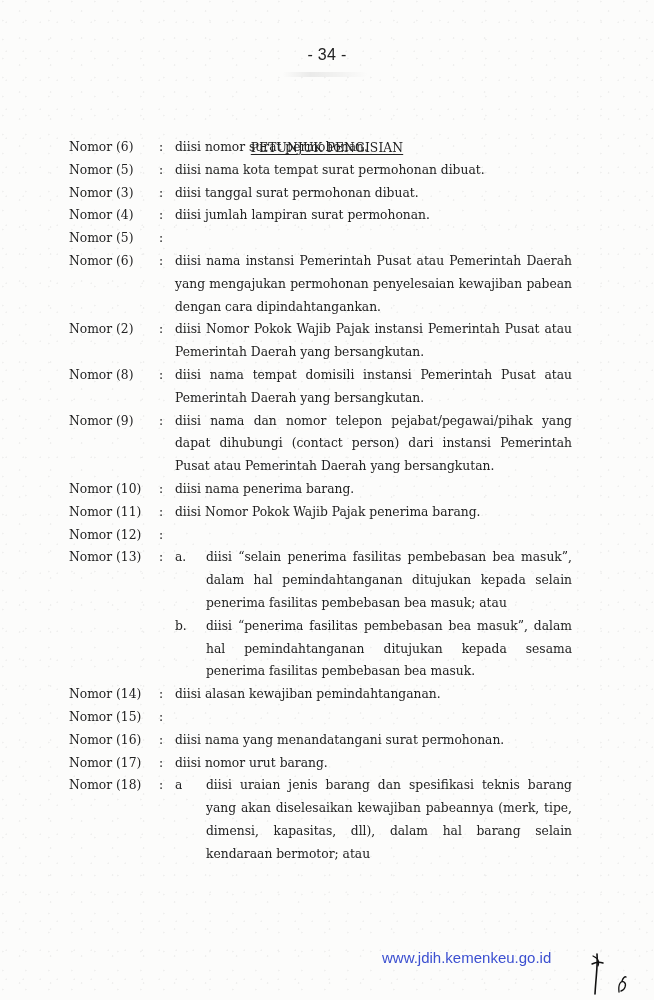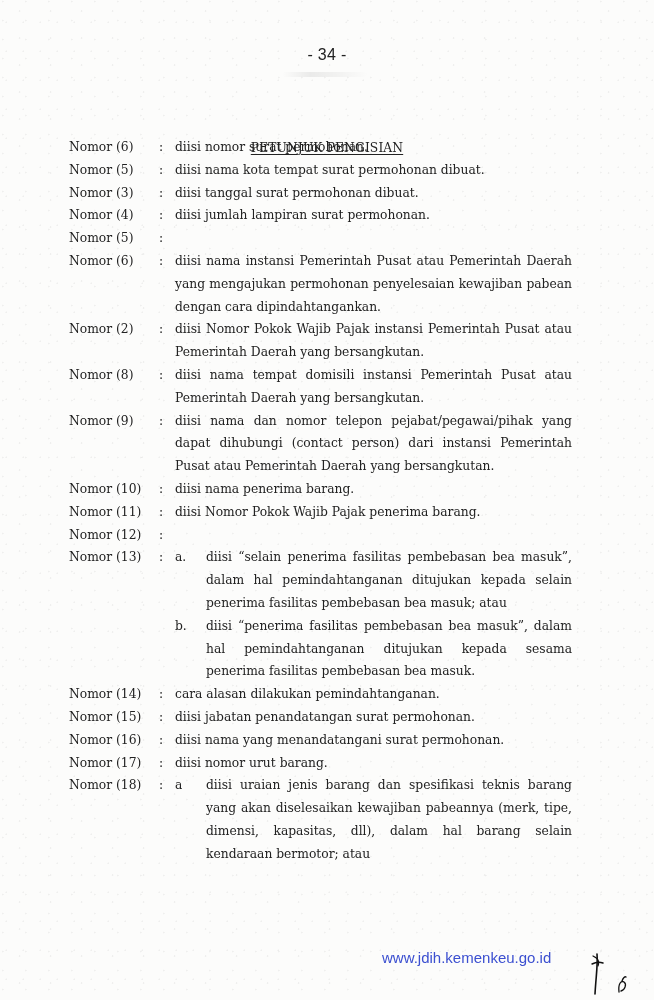--- a/index.html
+++ b/index.html
@@ -207,27 +207,26 @@
         <div class="sub-item">
           <span class="sub-label">b.</span>
           <span class="sub-text">diisi “penerima fasilitas pembebasan bea masuk”, dalam hal pemindahtanganan ditujukan kepada sesama penerima fasilitas pembebasan bea masuk.</span>
         </div>
       </div>
     </div>
 
     <div class="entry">
       <span class="entry-label">Nomor (14)</span>
       <span class="entry-colon">:</span>
-      <span class="entry-text">cara alasan dilakukan pemindahtanganan.</span>
+      <span class="entry-text">diisi alasan kewajiban pemindahtanganan.</span>
     </div>
 
     <div class="entry">
       <span class="entry-label">Nomor (15)</span>
       <span class="entry-colon">:</span>
-      <span class="entry-text">diisi jabatan penandatangan surat permohonan.</span>
     </div>
 
     <div class="entry">
       <span class="entry-label">Nomor (16)</span>
       <span class="entry-colon">:</span>
       <span class="entry-text">diisi nama yang menandatangani surat permohonan.</span>
     </div>
 
     <div class="entry">
       <span class="entry-label">Nomor (17)</span>

